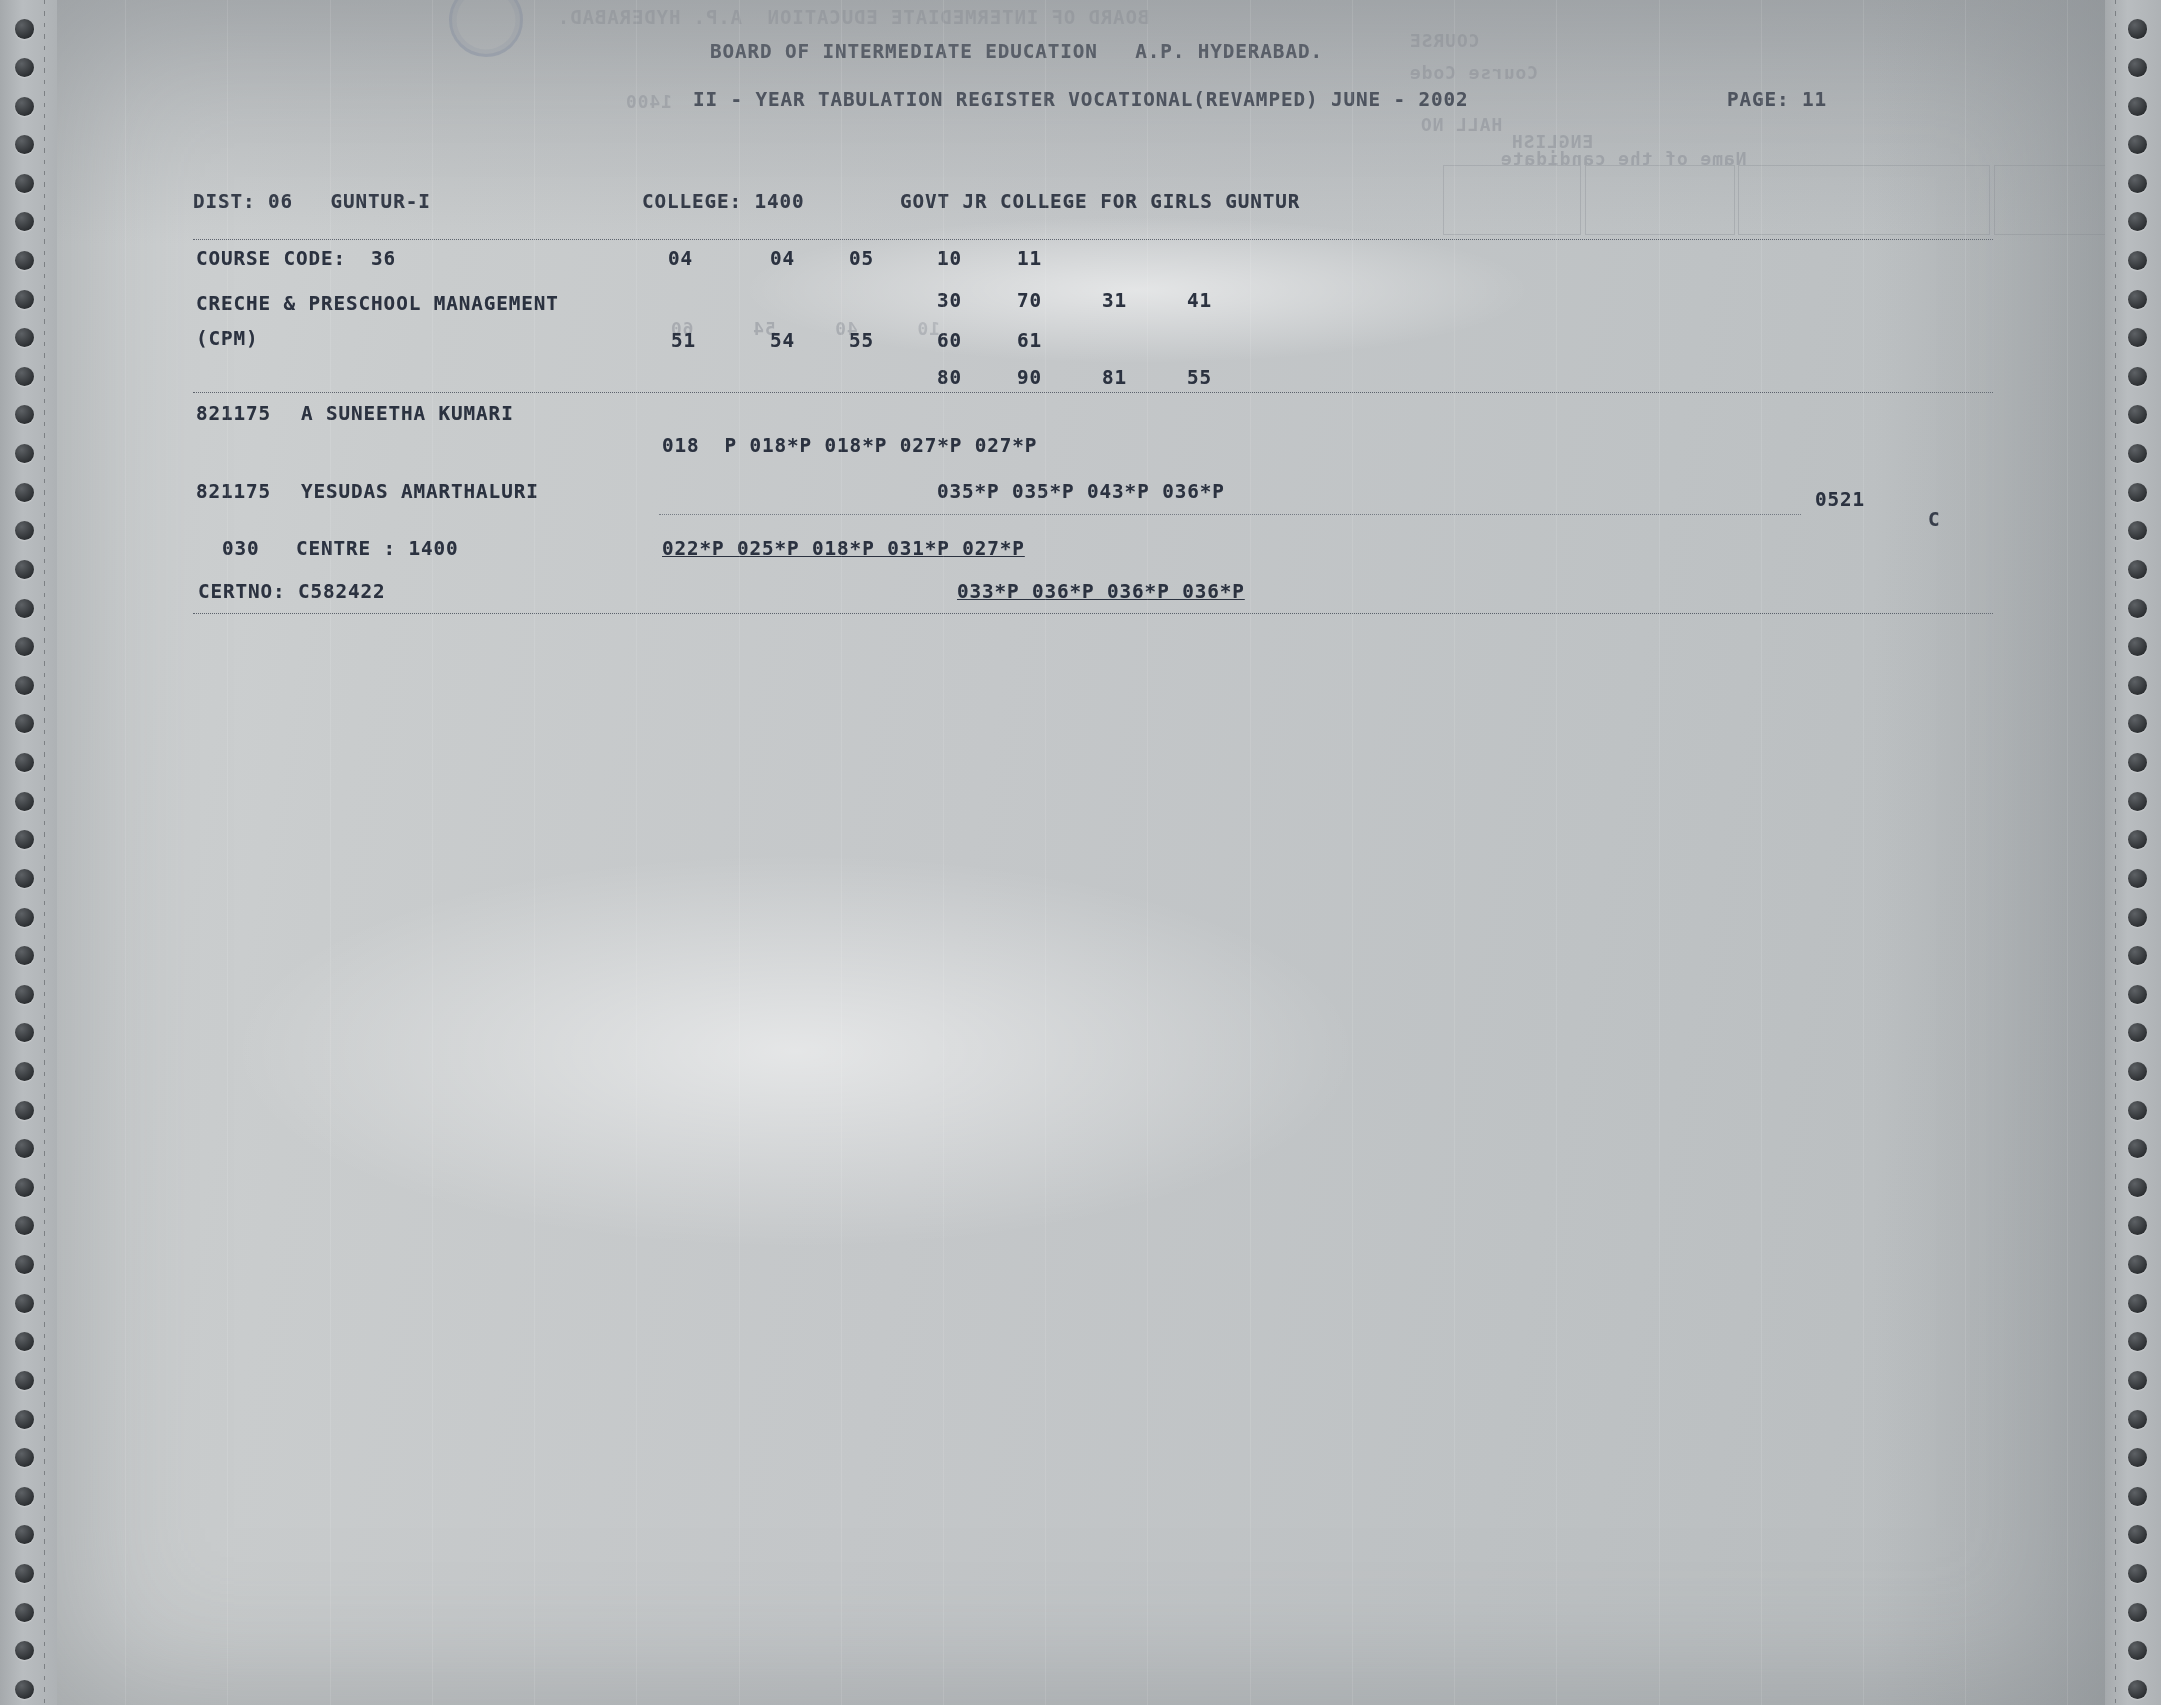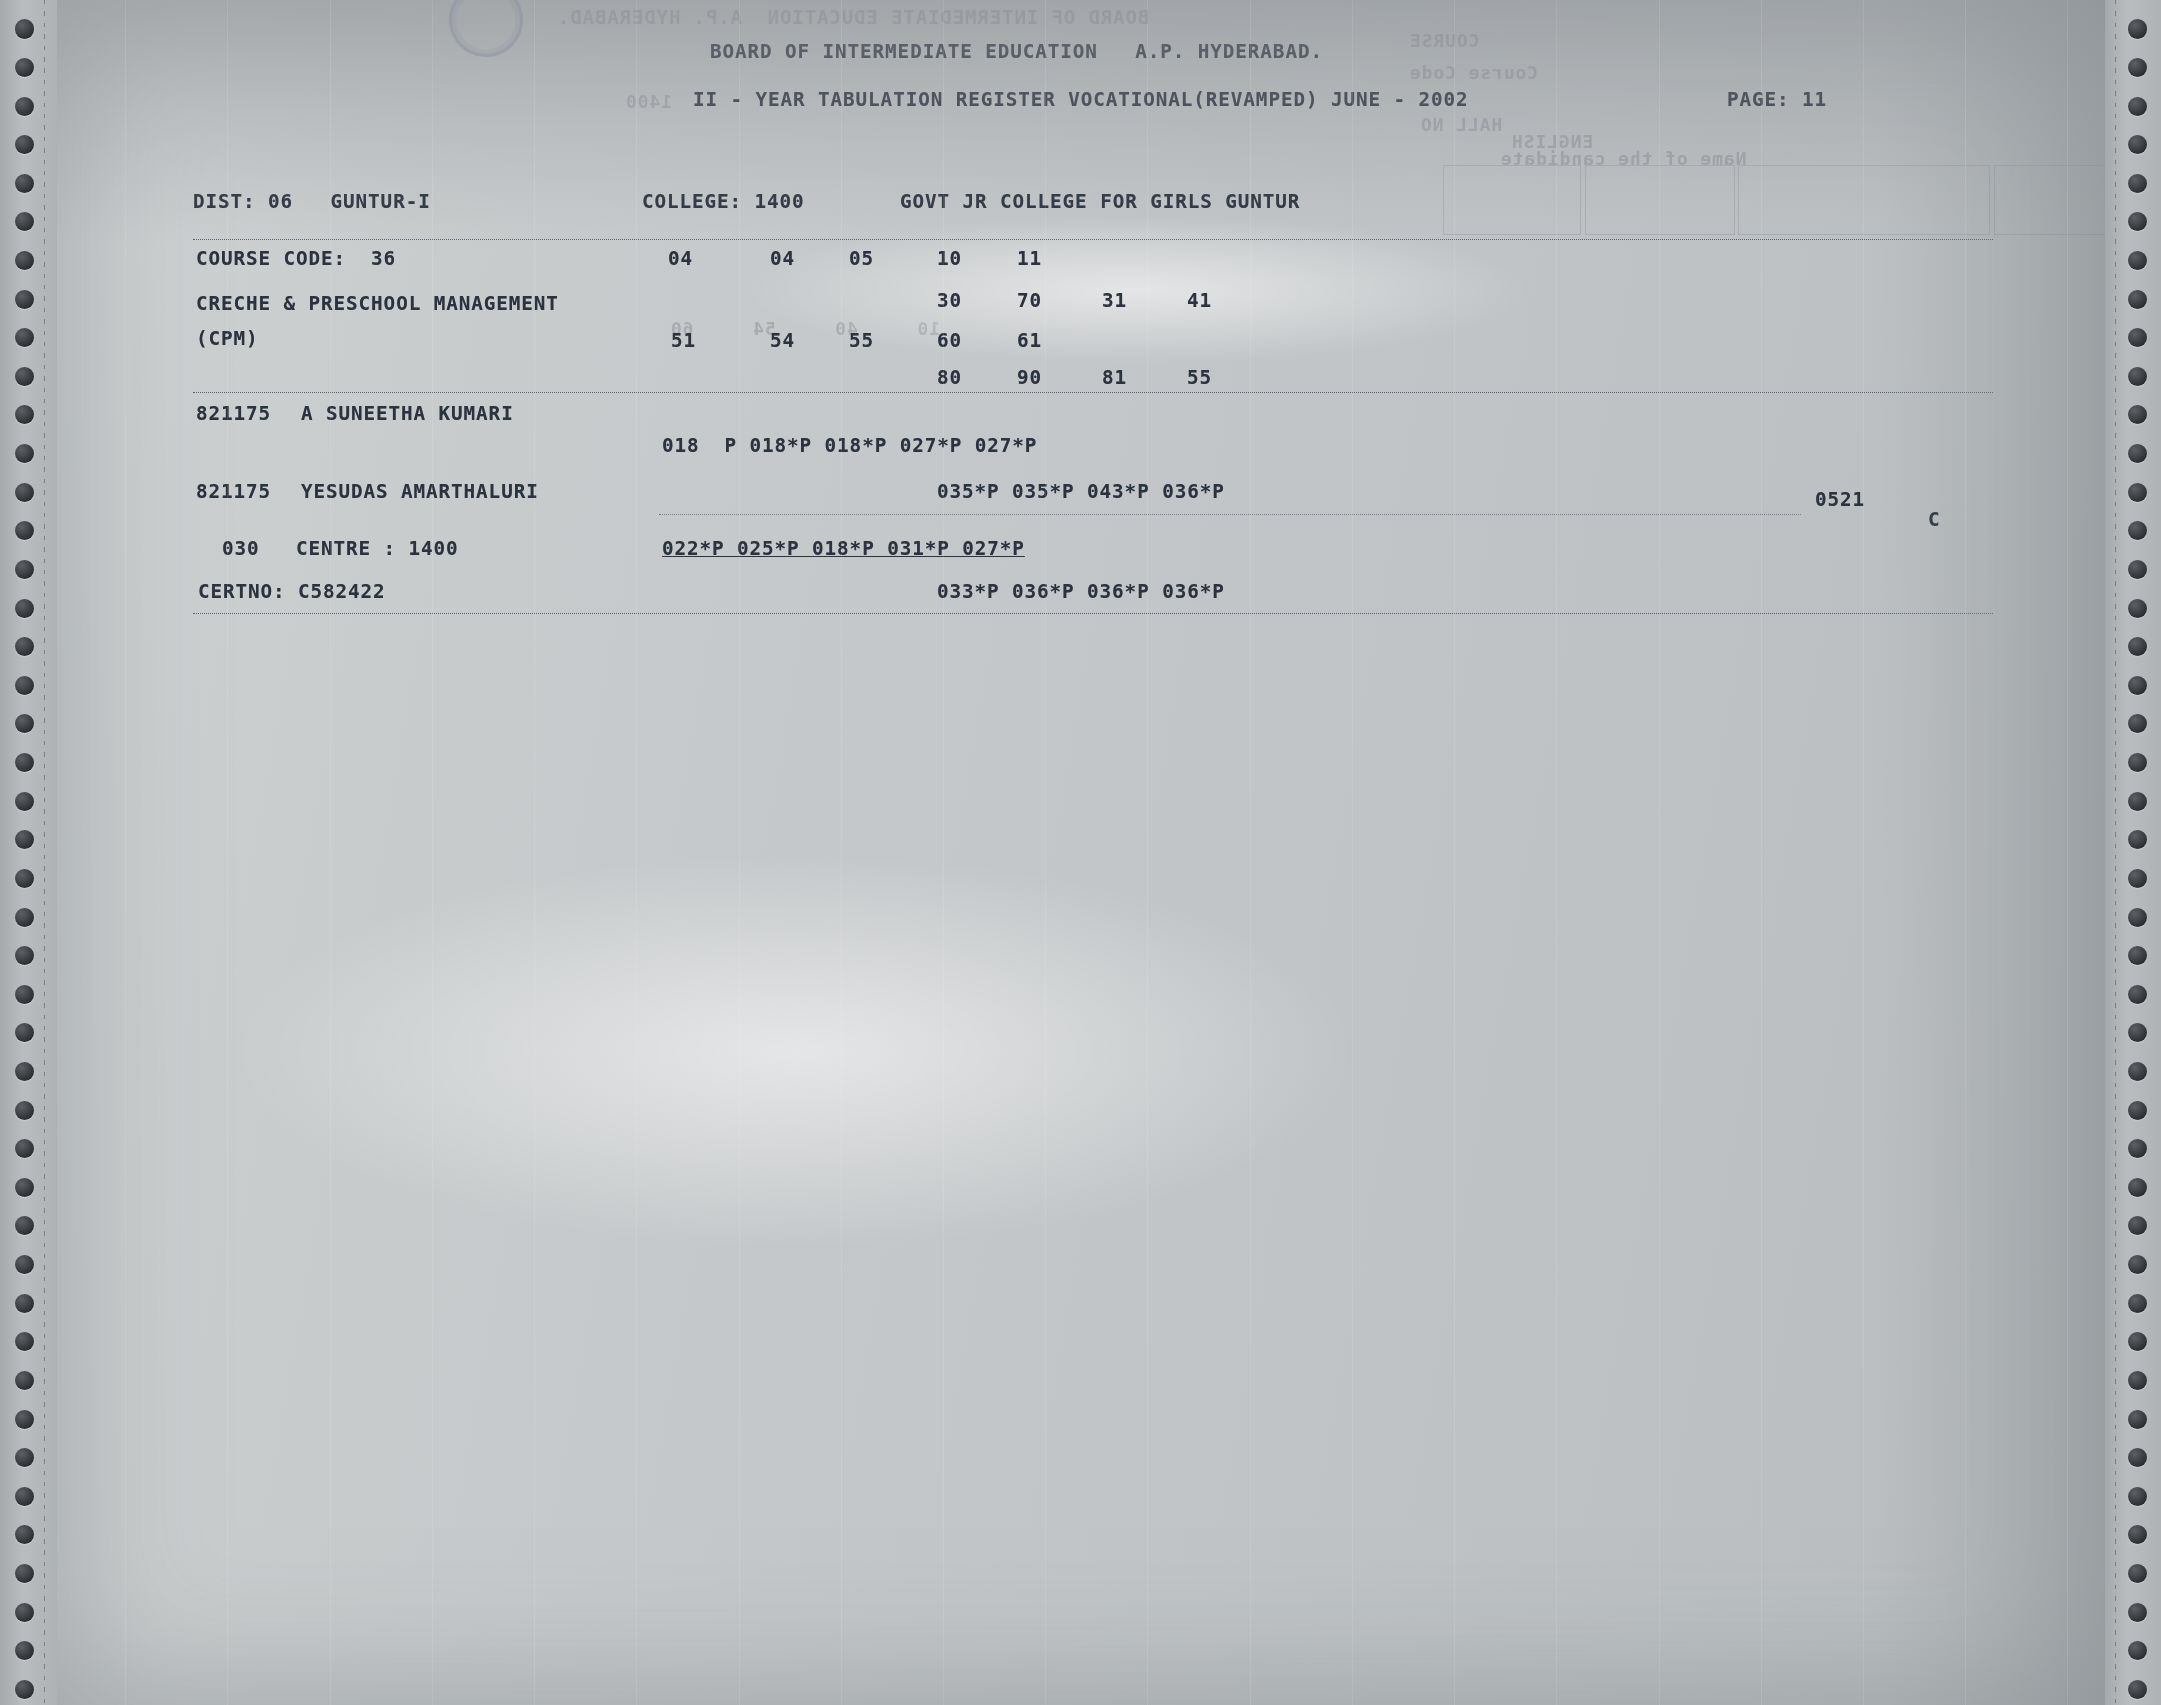--- a/index.html
+++ b/index.html
@@ -192,21 +192,21 @@
     <div class="txt t34" style="left:244px; top:480px;">YESUDAS AMARTHALURI</div>
     <div class="txt t34" style="left:880px; top:480px;">035*P 035*P 043*P 036*P</div>
 
     <div class="dotline thin" style="left:602px; top:514px; width:1142px;"></div>
 
     <div class="txt t34" style="left:165px; top:537px;">030</div>
     <div class="txt t34" style="left:239px; top:537px;">CENTRE : 1400</div>
     <div class="txt t34" style="left:605px; top:537px;text-decoration:underline;">022*P 025*P 018*P 031*P 027*P</div>
 
     <div class="txt t34" style="left:141px; top:580px;">CERTNO: C582422</div>
-    <div class="txt t34" style="left:880px; top:580px;">033*P 036*P 036*P 036*P</div>
+    <div class="txt t34" style="left:900px; top:580px;text-decoration:underline;">033*P 036*P 036*P 036*P</div>
 
     <div class="txt t34" style="left:1758px; top:488px;">0521</div>
     <div class="txt t34" style="left:1871px; top:508px;">C</div>
 
     <div class="dotline" style="left:136px; top:613px; width:1800px;"></div>
 
     <div class="shade-top"></div>
     <div class="shade-right"></div>
   <div class="band" style="left: 68px;"></div>
       <div class="band" style="left: 170px;"></div>

